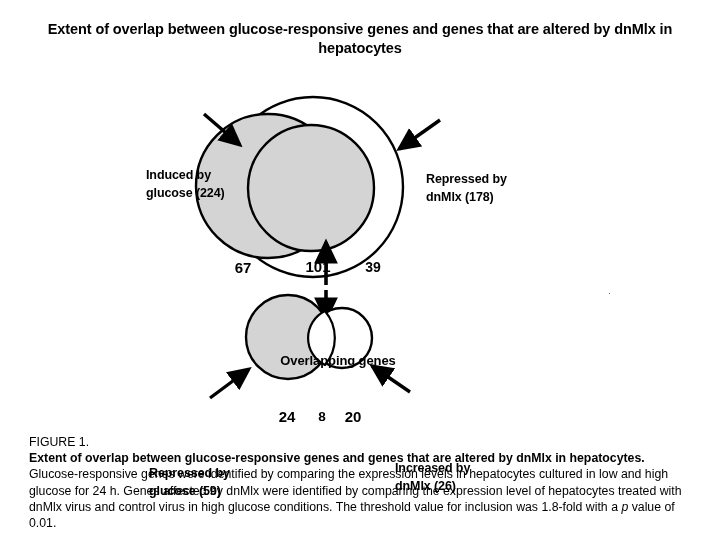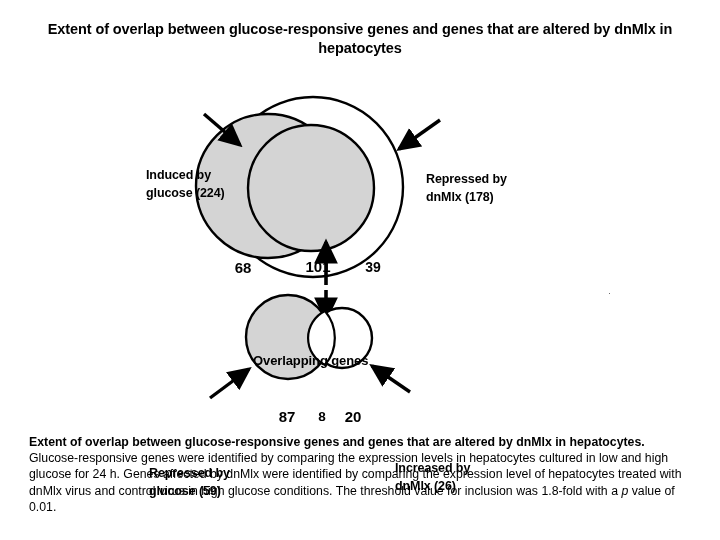--- a/index.html
+++ b/index.html
@@ -43,21 +43,21 @@
   .callout {
     position: absolute;
     font-weight: bold;
     font-size: 12.5px;
     line-height: 18px;
     letter-spacing: -0.1px;
     white-space: pre-line;
   }
   #label-induced-glucose   { left: 146px; top: 88px;  }
   #label-repressed-dnmlx   { left: 426px; top: 92px;  }
-  #label-overlapping-genes { left: 253px; top: 274px; width: 170px; font-size: 13px; }
+  #label-overlapping-genes { left: 253px; top: 274px; width: 170px; text-align: center; font-size: 13px; }
   #label-repressed-glucose { left: 149px; top: 386px; }
   #label-increased-dnmlx   { left: 395px; top: 381px; }
 
   .venn-count {
     position: absolute;
     font-weight: bold;
     font-size: 15px;
     text-align: center;
     color: #000000;
   }
@@ -142,30 +142,31 @@
 dnMlx (178)</div>
 
   <div class="callout" id="label-overlapping-genes">Overlapping genes</div>
 
   <div class="callout" id="label-repressed-glucose">Repressed by
 glucose (59)</div>
 
   <div class="callout" id="label-increased-dnmlx">Increased by
 dnMlx (26)</div>
 
-  <div class="venn-count" id="count-induced-only">68</div>
+  <div class="venn-count" id="count-induced-only">67</div>
 
   <div class="venn-count" id="count-overlap-top">101</div>
 
   <div class="venn-count" id="count-repressed-only">39</div>
 
-  <div class="venn-count" id="count-repressed-glucose-only">87</div>
+  <div class="venn-count" id="count-repressed-glucose-only">24</div>
 
   <div class="venn-count small" id="count-overlap-bottom">8</div>
 
   <div class="venn-count" id="count-increased-only">20</div>
 </div>
 
 <div id="scan-artifact">·</div>
 
 <div id="caption">
+  <span class="cap-line">FIGURE 1.</span>
   <b>Extent of overlap between glucose-responsive genes and genes that are altered by dnMlx in hepatocytes.</b><span> Glucose-responsive genes were identified by comparing the expression levels in hepatocytes cultured in low and high glucose for 24 h. Genes affected by dnMlx were identified by comparing the expression level of hepatocytes treated with dnMlx virus and control virus in high glucose conditions. The threshold value for inclusion was 1.8-fold with a </span><i>p</i><span> value of</span><span class="gap-lt"></span><span>0.01.</span>
 </div>
 
 </body></html>

